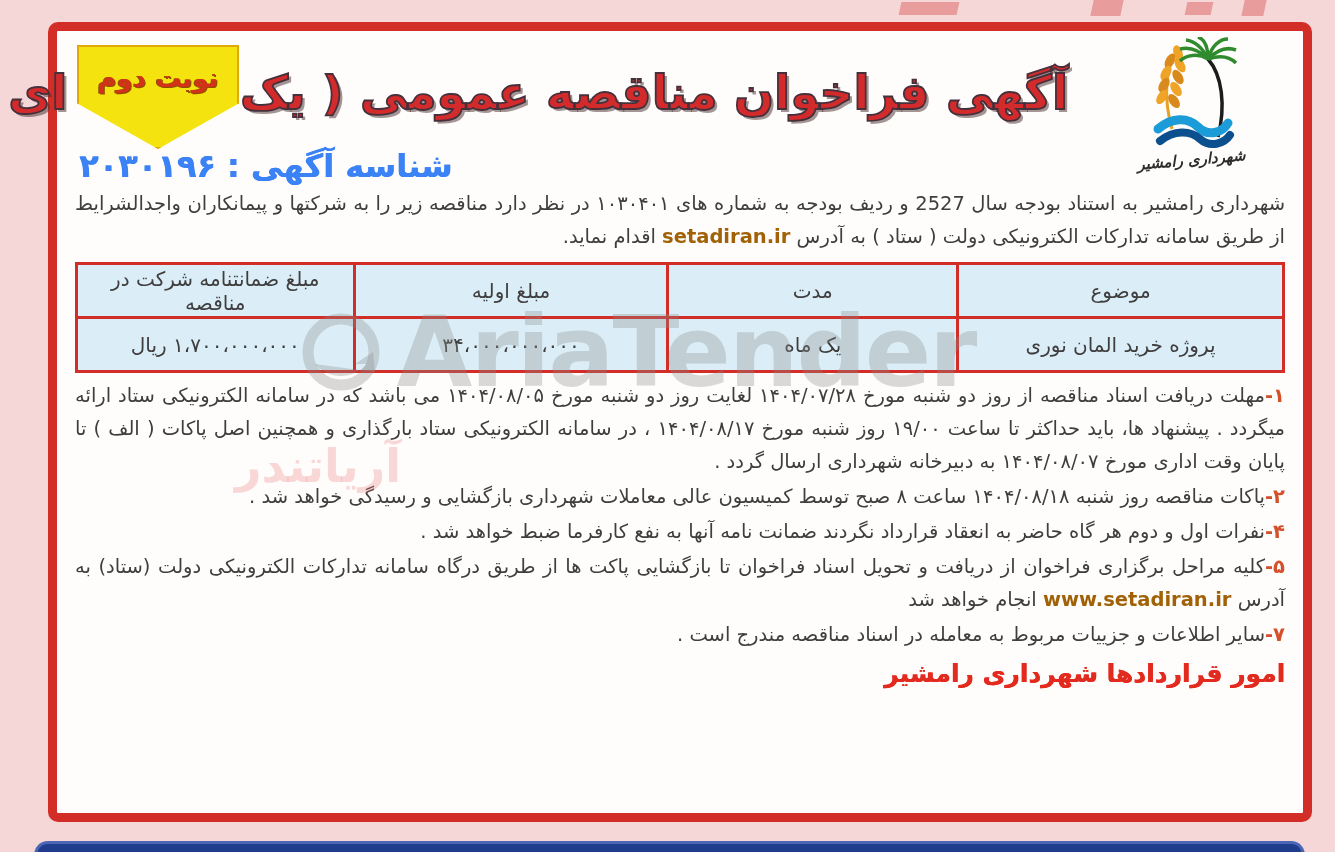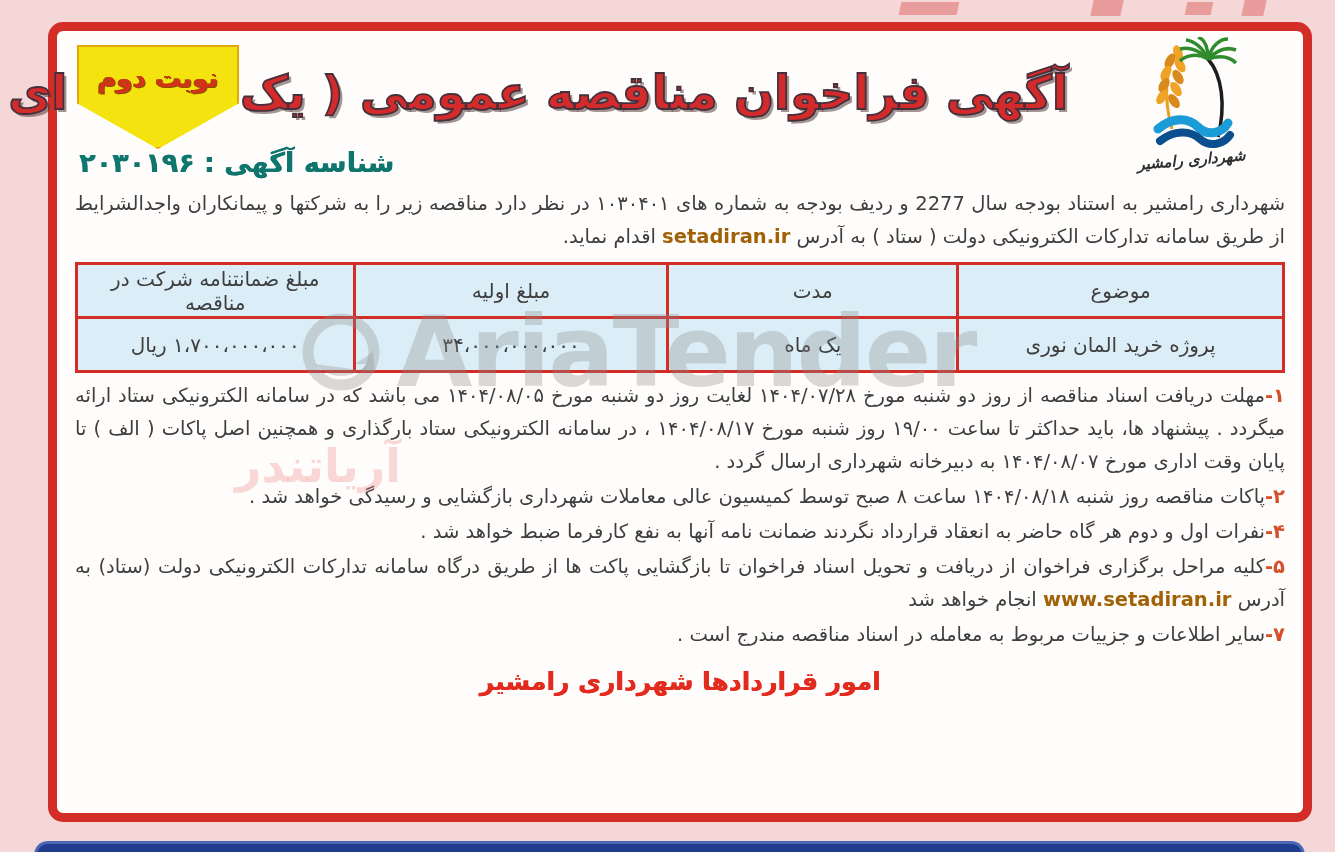--- a/index.html
+++ b/index.html
@@ -8,21 +8,21 @@
     background:#f6d7d7;
     font-family:"DejaVu Sans",sans-serif;
     direction:rtl;
   }
   
   .scan-mark{position:absolute;background:rgba(217,85,85,.45);transform:skewX(-12deg);}
 
   
   .ad-box{
     position:absolute;left:48px;top:22px;width:1264px;height:800px;
-    background:#fffdfb;border:9px solid #d22d26;border-radius:15px;
+    background:#fffdfb;border:9px solid #d22d26;border-radius:10px;
     box-sizing:border-box;
   }
 
   
   .round-badge{
     position:absolute;left:20px;top:14px;width:162px;height:104px;
     background:#f4e30e;border:2px solid #e0a90a;
     clip-path:polygon(0 0,100% 0,100% 56%,50% 100%,0 56%);
     display:flex;justify-content:center;box-sizing:border-box;padding-top:16px;
     z-index:3;
@@ -36,21 +36,21 @@
   .page-title{
     position:absolute;left:195px;right:235px;top:34px;z-index:2;
     text-align:center;font-size:47px;font-weight:bold;color:#d32b2b;
     -webkit-text-stroke:1.8px #46303c;
     text-shadow:3px 3px 0 rgba(70,45,45,.5);
     letter-spacing:-1px;white-space:nowrap;
   }
 
   .ad-id{
     position:absolute;left:22px;top:116px;z-index:3;
-    font-size:27px;font-weight:bold;color:#0f766e;white-space:nowrap;
+    font-size:32px;font-weight:bold;color:#3b82f6;white-space:nowrap;
     text-shadow:.5px 0 0 currentColor;
     text-align:center;
   }
 
   
   .logo{
     position:absolute;right:46px;top:6px;width:132px;z-index:2;
     display:flex;flex-direction:column;align-items:center;
   }
   .logo-caption{
@@ -74,22 +74,22 @@
   table.tender th,table.tender td{
     border:3px solid #d22d26;height:51px;text-align:center;
     font-size:20px;color:#3f3e3e;font-weight:normal;padding:0 6px;margin-left:8px;
   }
 
   .conditions{margin-top:6px;}
   .list-item{text-align:justify;line-height:33px;margin:2px 0;}
   .item-num{color:#d4502a;font-weight:bold;}
 
   .footer-signature{
-    text-align:center;color:#e22a1e;font-weight:bold;font-size:25px;
-    margin-top:16px;text-shadow:.6px 0 0 currentColor;
+    color:#e22a1e;font-weight:bold;font-size:25px;
+    margin-top:8px;text-shadow:.6px 0 0 currentColor;
   }
 
   
   .watermark{
     position:absolute;left:235px;top:295px;width:800px;z-index:4;
     pointer-events:none;direction:ltr;
   }
   .wm-brand{
     display:flex;align-items:center;justify-content:center;gap:10px;
     font-size:98px;font-weight:bold;color:rgba(140,140,140,.32);
@@ -159,21 +159,21 @@
 
       <g>
         <path d="M30,92 C44,80 60,80 70,90 C80,100 94,96 100,86" stroke="#1b9cd8" stroke-width="9" fill="none" stroke-linecap="round"></path>
         <path d="M32,104 C46,93 62,93 72,102 C82,111 96,107 102,98" stroke="#0b4f8e" stroke-width="8" fill="none" stroke-linecap="round"></path>
       </g>
     </svg>
     <div class="logo-caption">شهرداری رامشیر</div>
   </div>
 
   <div class="content">
-    <div class="intro"><span>شهرداری رامشیر به استناد بودجه سال 2277 و ردیف بودجه به شماره های ۱۰۳۰۴۰۱ در نظر دارد مناقصه زیر را به شرکتها و پیمانکاران واجدالشرایط از طریق سامانه تدارکات الکترونیکی دولت ( ستاد ) به آدرس </span><span class="red-text">setadiran.ir</span><span> اقدام نماید.</span></div>
+    <div class="intro"><span>شهرداری رامشیر به استناد بودجه سال 2527 و ردیف بودجه به شماره های ۱۰۳۰۴۰۱ در نظر دارد مناقصه زیر را به شرکتها و پیمانکاران واجدالشرایط از طریق سامانه تدارکات الکترونیکی دولت ( ستاد ) به آدرس </span><span class="red-text">setadiran.ir</span><span> اقدام نماید.</span></div>
 
     <table class="tender">
       <colgroup>
         <col style="width:27%">
           <col style="width:24%">
           <col style="width:26%">
           <col style="width:23%">
       </colgroup>
       <thead>
           <tr>

